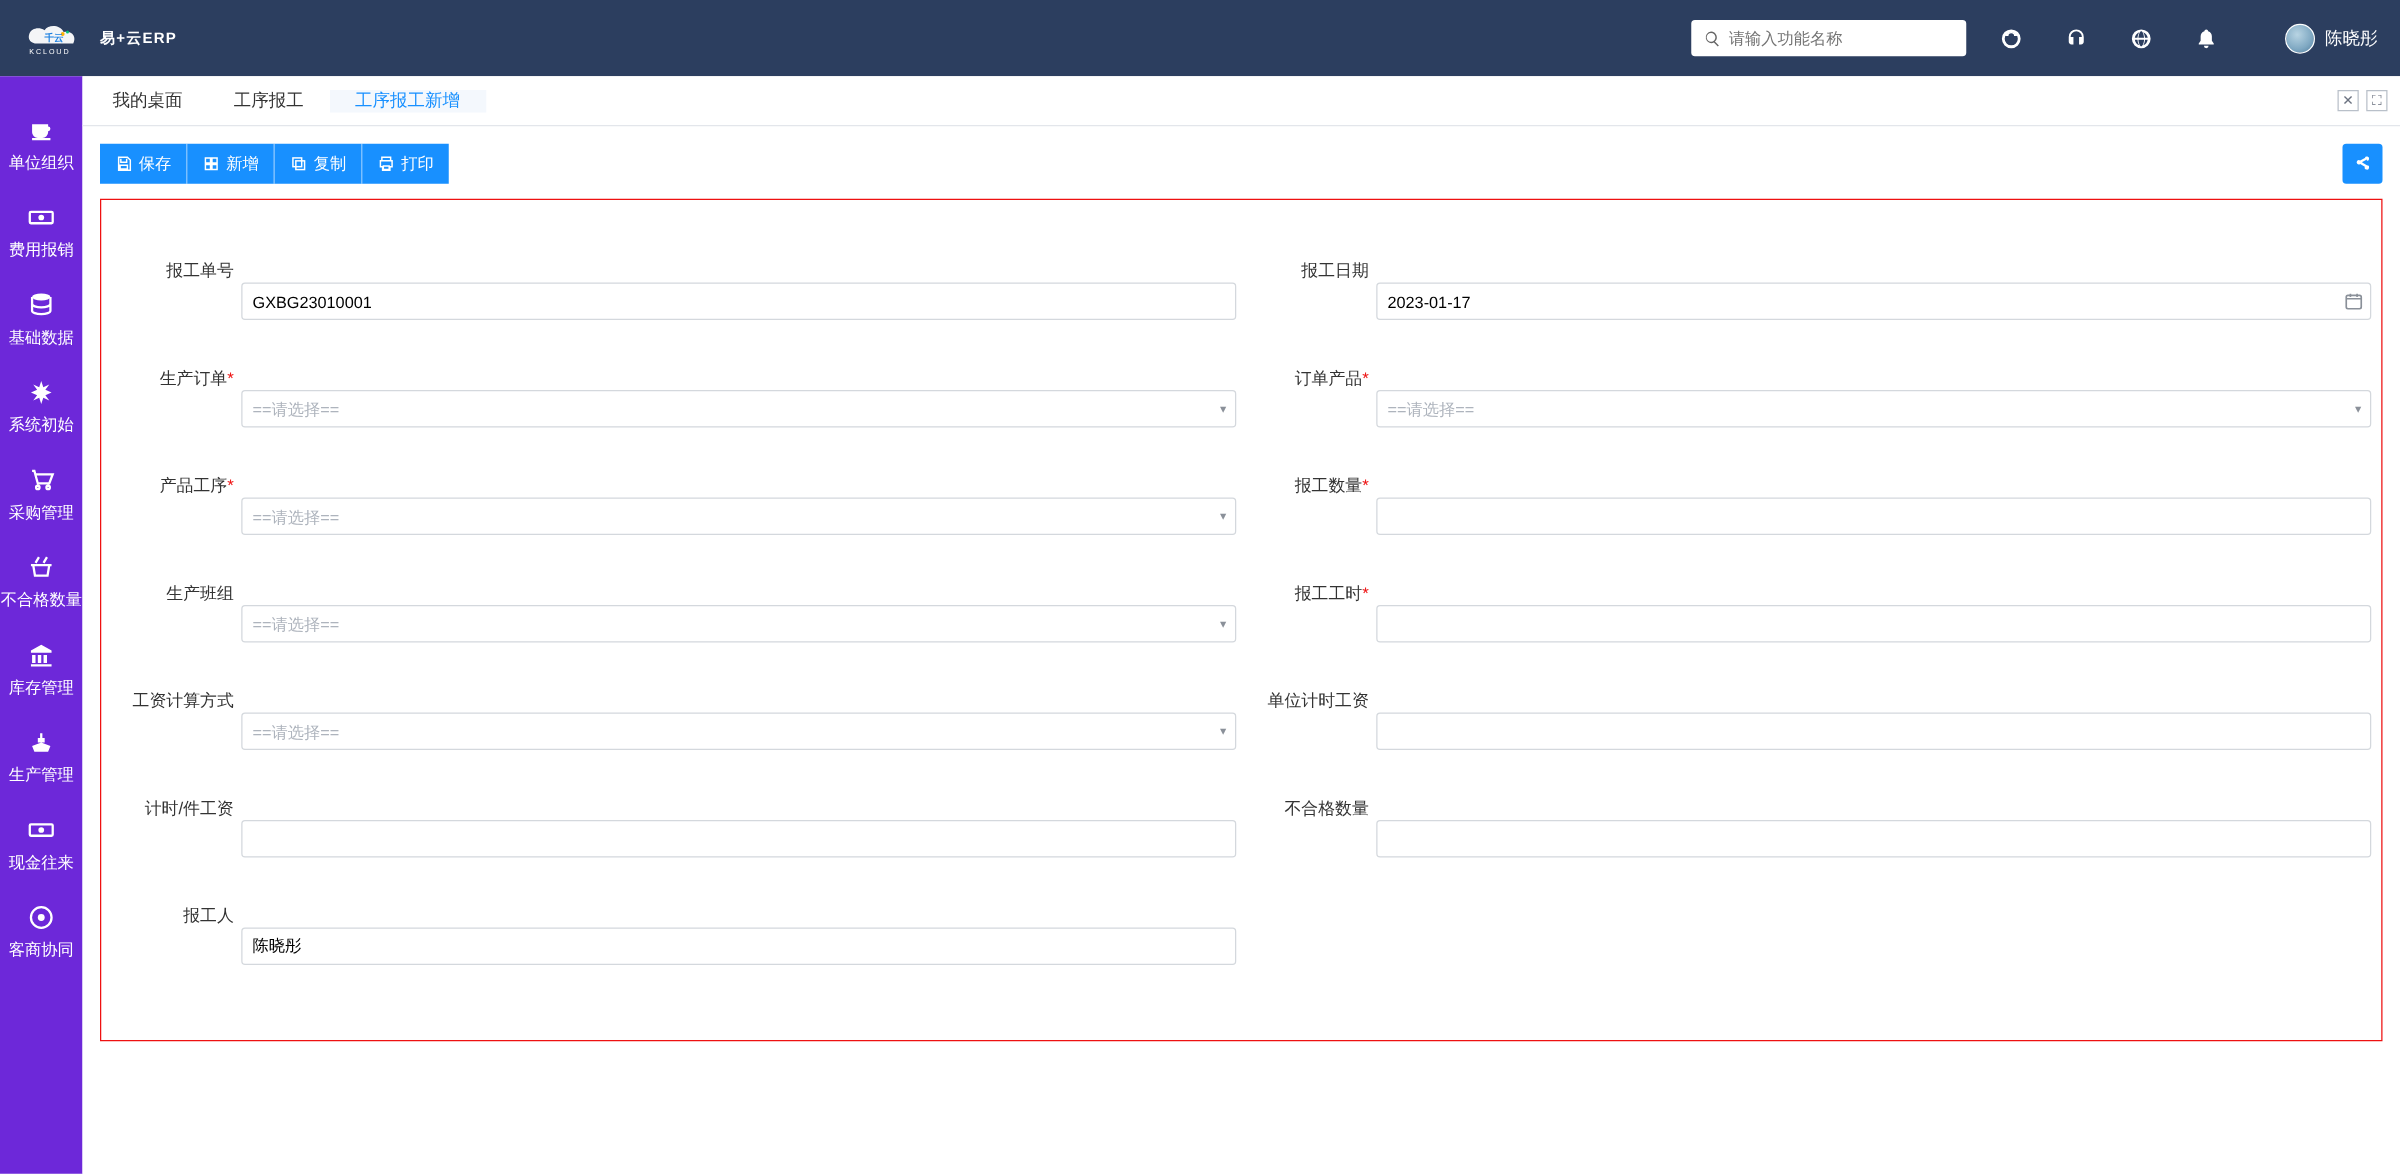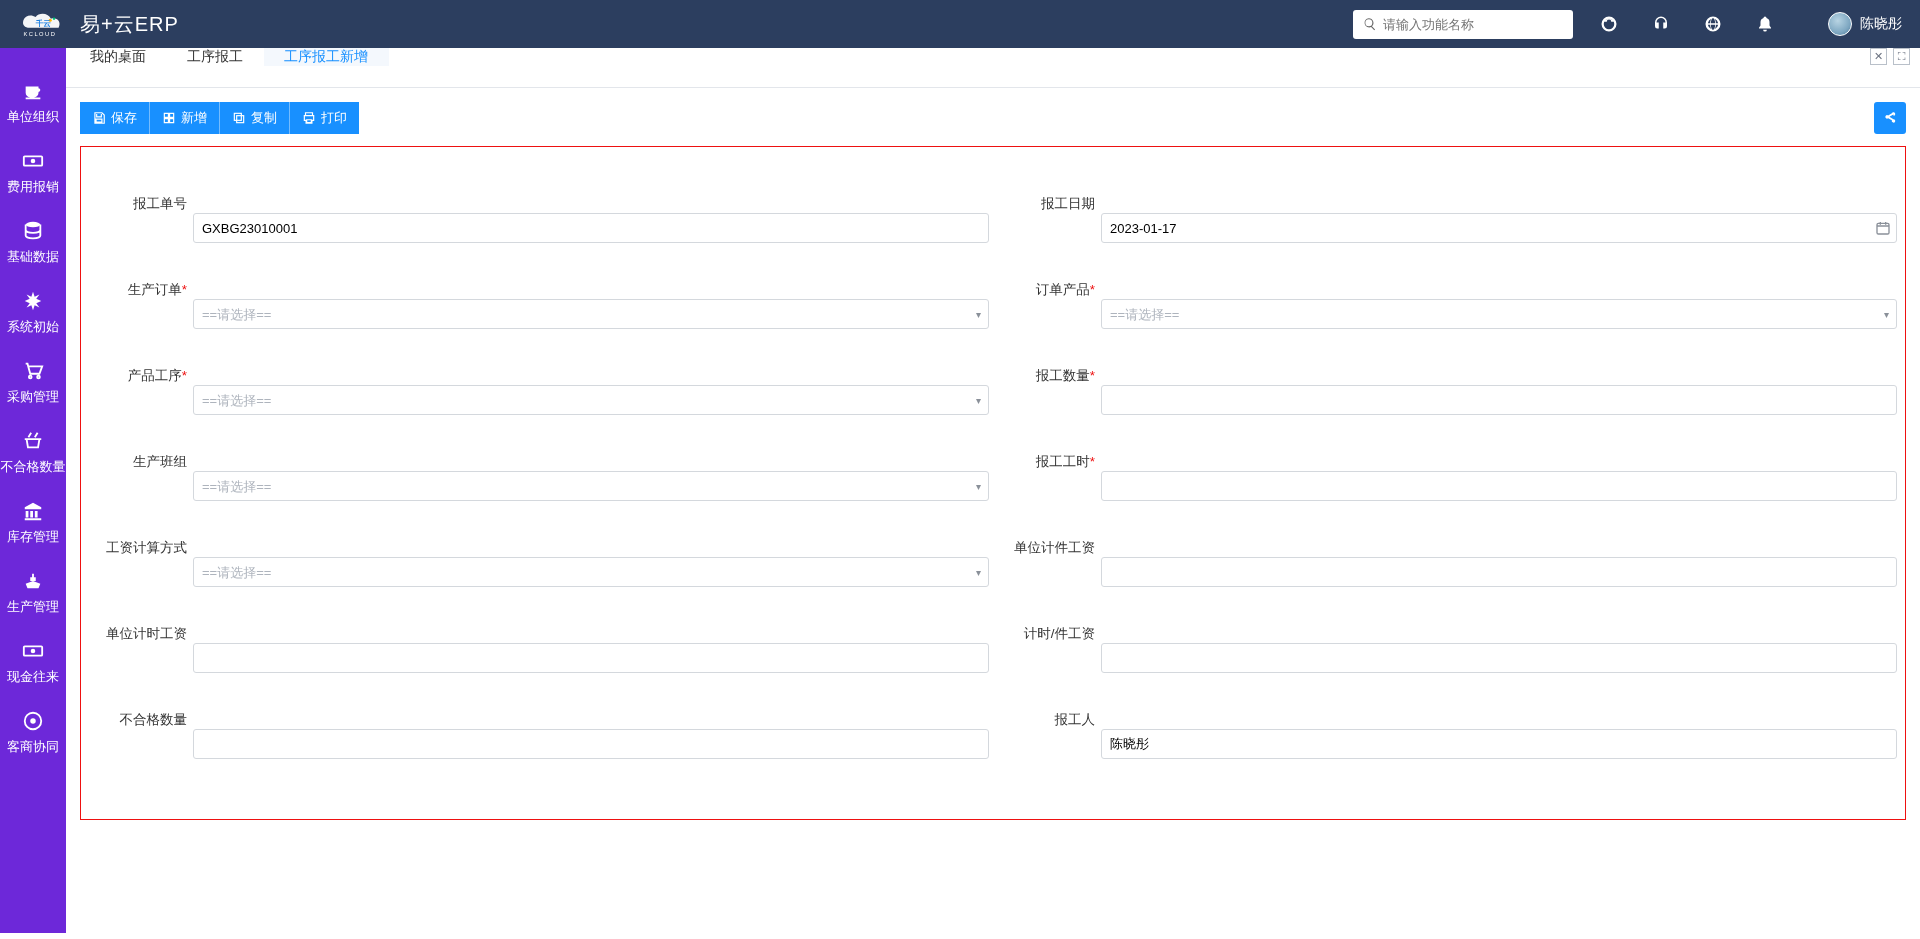--- a/index.html
+++ b/index.html
@@ -1,42 +1,42 @@
 <!DOCTYPE html>
 <html><head>
   <meta charset="utf-8">
   <style>
     * { margin:0; padding:0; box-sizing:border-box; font-family:"Microsoft YaHei",Arial,sans-serif; }
     body { width:1920px; height:939px; background:#fff; font-size:14px; color:#333; overflow:hidden; }
 
     
-    .topbar { height:48px; background:#2c3e5f; display:flex; align-items:center; padding:0 18px 0 12px; color:#fff; }
+    .topbar { height:61px; background:#2c3e5f; display:flex; align-items:center; padding:0 18px 0 12px; color:#fff; }
     .logo-area { display:flex; align-items:center; gap:10px; }
     .logo-img { width:58px; height:34px; position:relative; }
     .logo-cloud { position:absolute; left:0; top:4px; width:58px; height:26px; }
-    .logo-text { font-size:20px; font-weight:400; letter-spacing:1px; }
+    .logo-text { font-size:12px; font-weight:700; letter-spacing:1px; }
     .top-spacer { flex:1; }
     .search-box { width:220px; height:29px; background:#fff; border-radius:3px; display:flex; align-items:center; padding:0 10px; margin-right:27px; }
     .search-box input { border:none; outline:none; flex:1; font-size:13px; color:#333; background:transparent; padding-left:6px; }
     .top-icons { display:flex; align-items:center; gap:34px; }
     .top-icon { width:18px; height:18px; fill:#fff; cursor:pointer; }
     .user-area { display:flex; align-items:center; gap:8px; margin-left:54px; cursor:pointer; }
     .avatar { width:24px; height:24px; border-radius:50%; background:radial-gradient(circle at 40% 35%,#b8d4e3 0%,#7fa8c2 60%,#4f7a9b 100%); border:1px solid #fff; }
     .username { font-size:14px; }
 
     
     .layout { display:flex; height:calc(100% - 54px); }
     .sidebar { width:66px; background:#6d28d9; display:flex; flex-direction:column; padding-top:20px; }
     .sb-item { height:70px; display:flex; flex-direction:column; align-items:center; justify-content:center; gap:6px; color:#fff; cursor:pointer; }
     .sb-ic { width:22px; height:22px; fill:#fff; }
     .sb-label { font-size:13px; }
 
     
     .main { flex:1; background:#fff; display:flex; flex-direction:column; }
-    .tabs { height:40px; border-bottom:1px solid #e3e6eb; display:flex; align-items:flex-start; padding-left:4px; }
+    .tabs { height:40px; border-bottom:1px solid #e3e6eb; display:flex; align-items:center; padding-left:4px; }
     .tab { padding:0 20px; display:flex; align-items:center; font-size:14px; color:#333; cursor:pointer; border-right:1px solid transparent; position:relative; }
     .tab.active { color:#1890ff; background:#f4f8fd; }
     .tabs-spacer { flex:1; }
     .tabs-ctrl { display:flex; align-items:center; gap:6px; padding:0 10px; }
     .tabs-ctrl .ctrl { width:17px; height:17px; border:1px solid #b9c0c9; color:#6b7280; cursor:pointer; display:inline-flex; align-items:center; justify-content:center; font-size:11px; }
 
     .content { flex:1; padding:14px 14px 0 14px; }
     .toolbar { display:flex; align-items:flex-start; gap:0; margin-bottom:12px; }
     .btn-group { display:flex; }
     .btn { height:32px; padding:0 12px; background:#1890ff; color:#fff; border:none; cursor:pointer; display:inline-flex; align-items:center; gap:5px; font-size:13px; }
@@ -266,24 +266,20 @@
           </div>
           <div class="frow">
             <div class="flabel"><span>报工工时</span><span class="req">*</span></div>
             <div class="fctrl"><input class="finput" style=""></div>
           </div>
 
           <div class="frow">
             <div class="flabel">工资计算方式</div>
             <div class="fctrl"><input class="finput" placeholder="==请选择==" style=""><span class="caret">▾</span></div>
           </div>
-          <div class="frow">
-            <div class="flabel">单位计件工资</div>
-            <div class="fctrl"><input class="finput" style=""></div>
-          </div>
 
           <div class="frow">
             <div class="flabel">单位计时工资</div>
             <div class="fctrl"><input class="finput" style=""></div>
           </div>
           <div class="frow">
             <div class="flabel">计时/件工资</div>
             <div class="fctrl"><input class="finput" style=""></div>
           </div>
 

